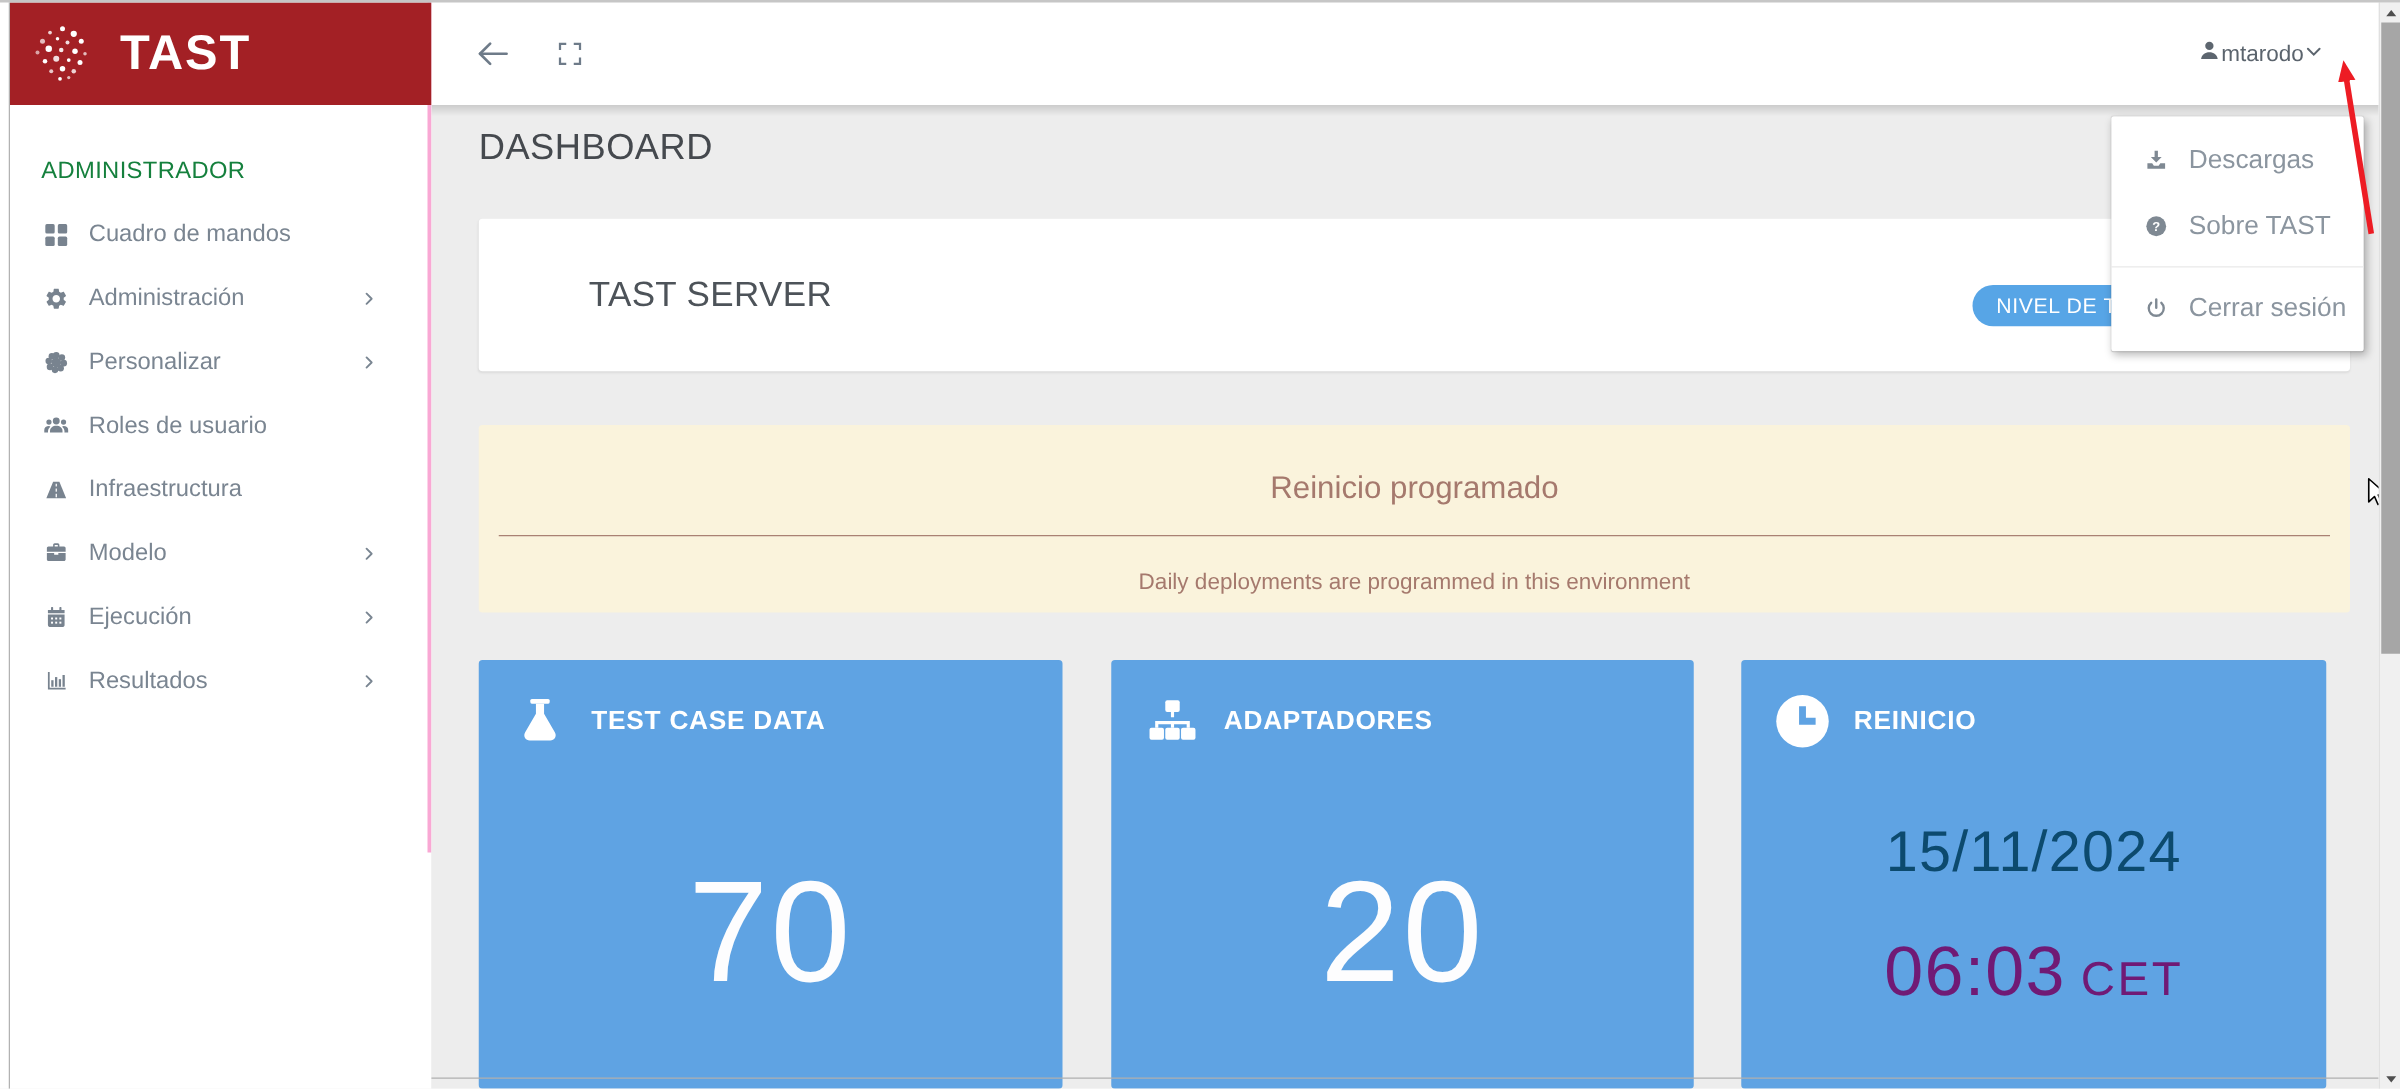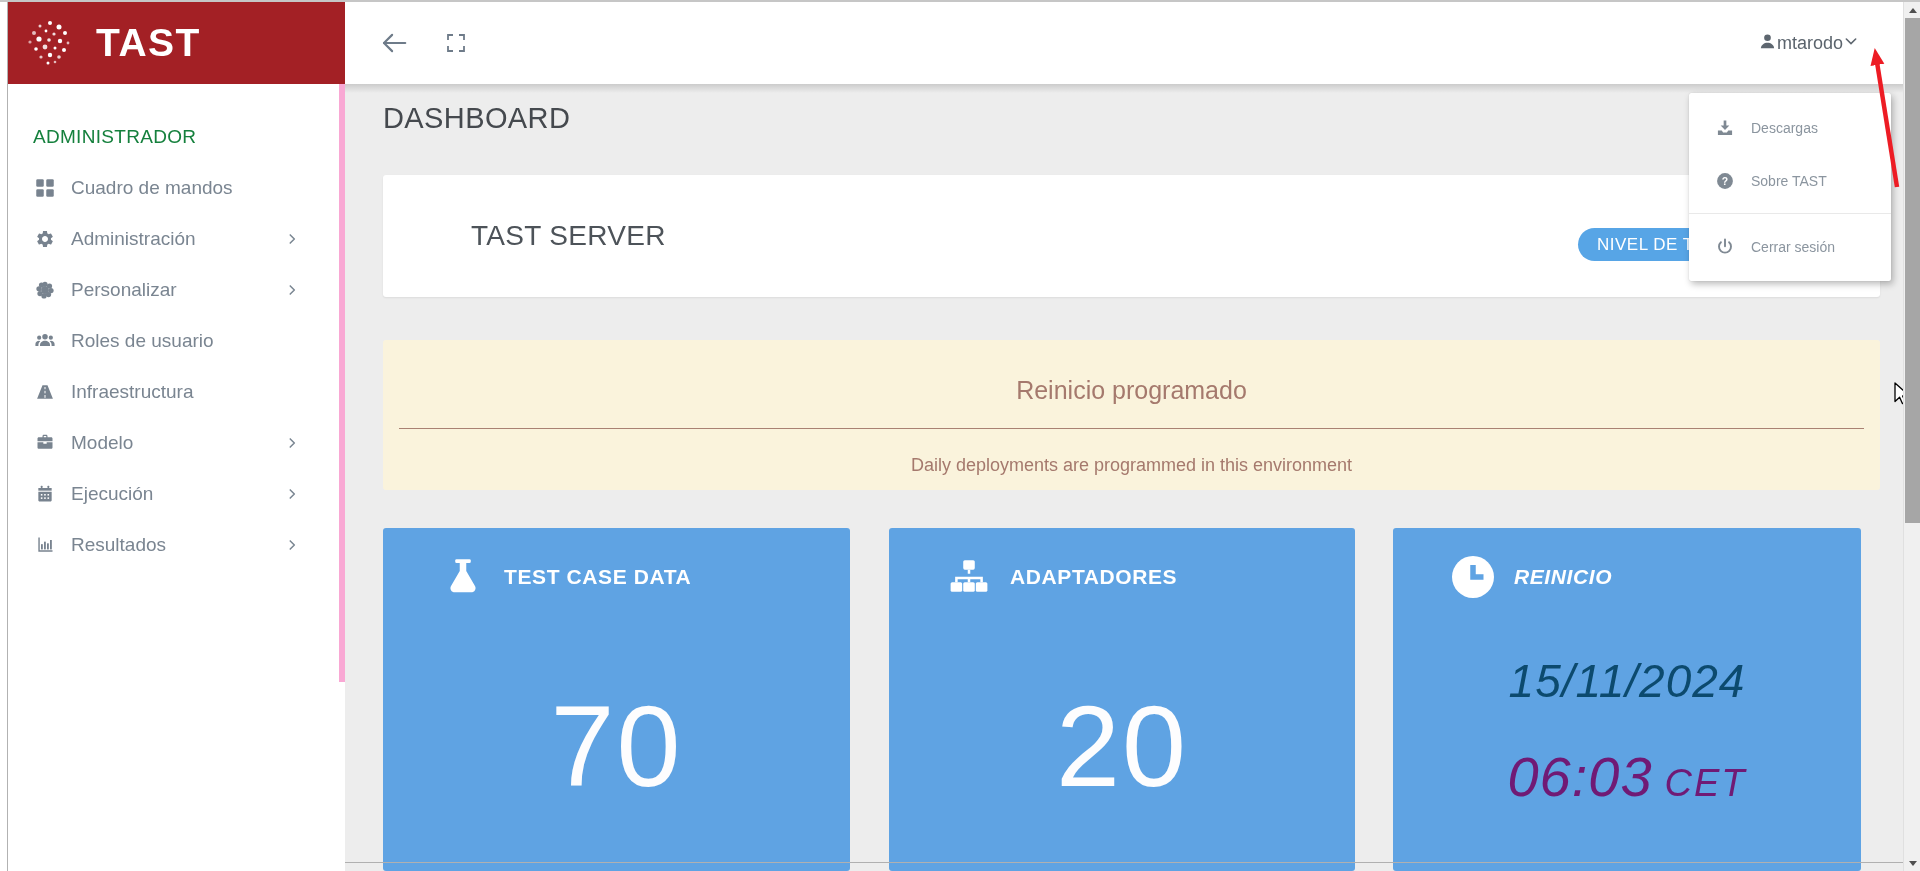--- a/index.html
+++ b/index.html
@@ -8,21 +8,21 @@
     position:relative; overflow:hidden; background:#ffffff;
     font-family:"Liberation Sans","DejaVu Sans",sans-serif;
     -webkit-font-smoothing:antialiased;
   }
   
   .win-topline { position:absolute; left:0; top:0; width:1920px; height:2px; background:#c6c6c6; z-index:50;}
   .win-leftline { position:absolute; left:7px; top:2px; bottom:0; width:1px; background:#b2b2b2; z-index:50;}
 
   
   .sidebar { position:absolute; left:8px; top:2px; width:337px; height:680px; background:#ffffff;
-             border-right:6px solid #f9a8d4; z-index:5;}
+             border-right:3px solid #f9a8d4; z-index:5;}
   .brand { position:absolute; left:0; top:0; width:337px; height:82px; background:#a32025;
            display:flex; align-items:center; }
   .brand-logo { margin-left:16px; width:52px; height:52px; }
   .brand-name { margin-left:20px; color:#ffffff; font-size:39px; font-weight:bold; letter-spacing:1.5px; }
   .side-section { position:absolute; left:25px; top:124px; font-size:19px; color:#15803d; letter-spacing:.3px;}
   .nav { position:absolute; left:0; top:160px; width:100%; }
   .nav-item { height:51px; display:flex; align-items:center; padding-left:25px; position:relative; cursor:pointer;}
   .nav-icon { width:24px; height:24px; display:inline-flex; align-items:center; justify-content:center;}
   .nav-icon svg { width:20px; height:20px; }
   .nav-label { margin-left:14px; font-size:19px; color:#7a8591; }
@@ -50,42 +50,42 @@
   .badge { position:absolute; left:1195px; top:53px; height:33px; line-height:33px; padding:0 19px;
       background:#57a5e6; color:#fff; font-size:17px; letter-spacing:.5px; border-radius:17px; white-space:nowrap;}
 
   .alert { position:absolute; left:38px; top:256px; width:1497px; height:150px; background:#faf3dc;
       border-radius:3px; text-align:center; color:#a5796d;}
   .alert-title { padding-top:36px; font-size:25px; }
   .alert-hr { margin:23px 16px 0 16px; border:none; border-top:1px solid #a98173; }
   .alert-msg { margin-top:26px; font-size:18px; }
 
   .cards-row { position:absolute; left:0; top:444px; width:1558px; height:343px; }
-  .stat-card { position:absolute; top:0; height:343px; background:#5fa3e3; border-radius:3px; color:#fff; overflow:hidden;padding-left:31px;}
+  .stat-card { position:absolute; top:0; height:343px; background:#5fa3e3; border-radius:3px; color:#fff; overflow:hidden;}
   .stat-card.c1 { left:38px;  width:467px; }
   .stat-card.c2 { left:544px; width:466px; }
-  .stat-card.c3 { left:1048px; width:468px;font-style:italic; }
+  .stat-card.c3 { left:1048px; width:468px; }
   .stat-head { display:flex; align-items:center; margin:26px 0 0 26px; gap:18px; }
   .stat-head .hicon { width:46px; height:46px; display:flex; align-items:center; justify-content:center;}
   .stat-title { font-size:21px; font-weight:bold; letter-spacing:.6px; }
   .stat-value { position:absolute; left:0; right:0; top:152px; text-align:center; font-size:115px; font-weight:normal;
       color:#fdfdfe; letter-spacing:2px;}
   .stat-date { position:absolute; left:0; right:0; top:126px; text-align:center; font-size:46px; color:#0c4a6e; letter-spacing:1px;}
   .stat-time { position:absolute; left:0; right:0; top:216px; text-align:center; color:#701a75;}
   .stat-time .t { font-size:56px; letter-spacing:1px;}
   .stat-time .z { font-size:38px; margin-left:12px; letter-spacing:2px;}
 
   .bottom-cut { position:absolute; left:0; top:778px; width:1558px; height:1px; background:#b0b0b0; z-index:9;}
 
   
   .dropdown { position:absolute; left:1689px; top:93px; width:202px; background:#ffffff; border-radius:2px;
       box-shadow:2px 3px 7px rgba(0,0,0,.28), 0 0 1px rgba(0,0,0,.2); z-index:20; padding:8px 0;}
   .dd-item { height:53px; display:flex; align-items:center; padding-left:26px; gap:16px; cursor:pointer;}
   .dd-item .dicon { width:20px; height:20px; display:flex; align-items:center; justify-content:center;}
-  .dd-label { font-size:14px; color:#8b959f; }
+  .dd-label { font-size:21px; color:#8b959f; }
   .dd-divider { height:1px; background:#e9e9e9; margin:6px 0; }
 
   
   .scrollbar { position:absolute; left:1903px; top:2px; width:17px; height:869px; background:#f0f0f0;
       border-left:1px solid #e0e0e0; z-index:45;}
   .sb-btn { position:absolute; left:0; width:17px; height:16px; display:flex; align-items:center; justify-content:center;}
   .sb-up { top:0; } .sb-down { bottom:0; }
   .tri-up { width:0; height:0; border-left:4px solid transparent; border-right:4px solid transparent; border-bottom:5px solid #4f4f4f;}
   .tri-down { width:0; height:0; border-left:4px solid transparent; border-right:4px solid transparent; border-top:5px solid #4f4f4f;}
   .sb-thumb { position:absolute; left:1px; top:16px; width:15px; height:505px; background:#a6a6a6; cursor:pointer;}

